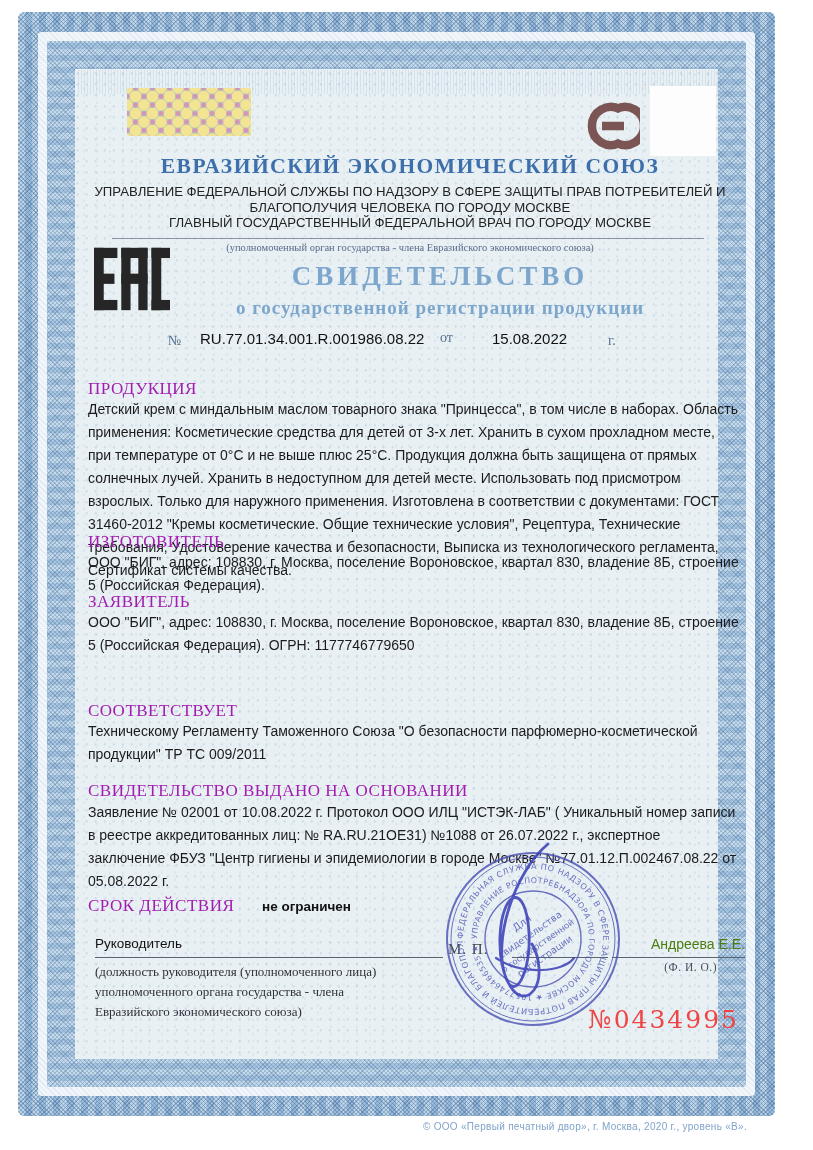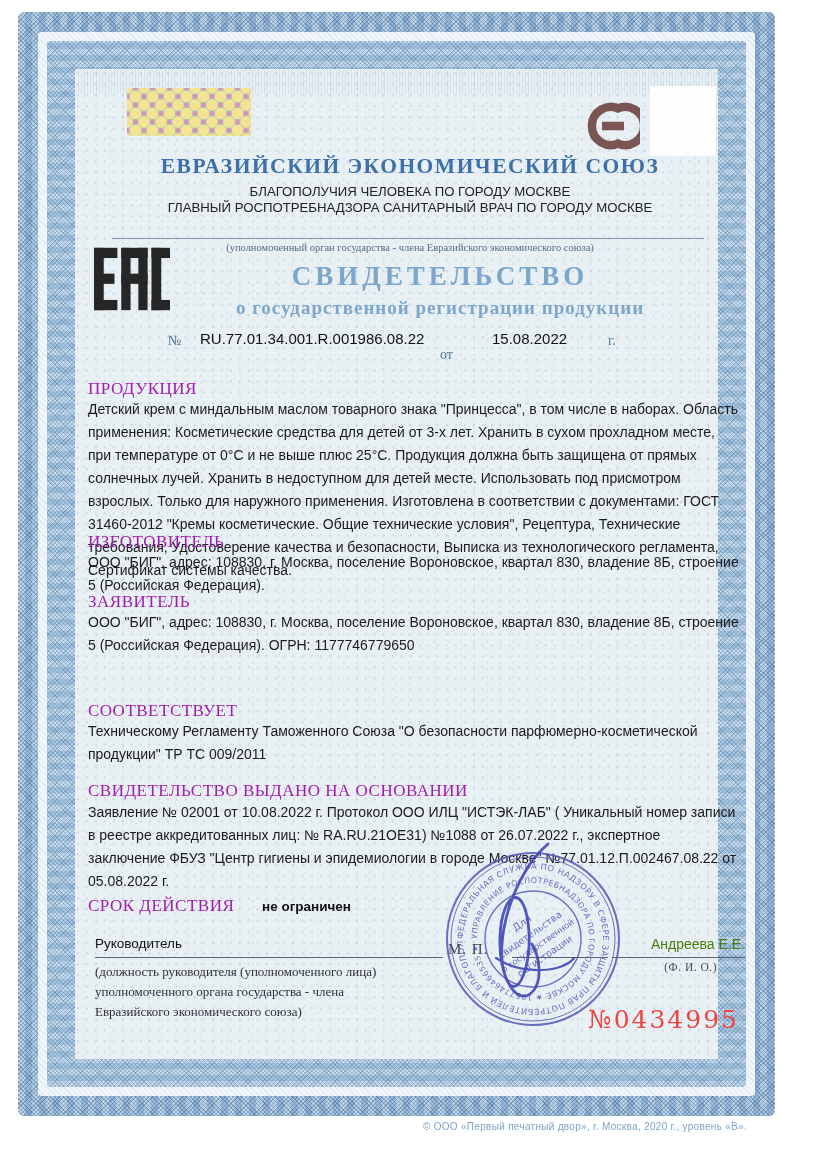--- a/index.html
+++ b/index.html
@@ -85,21 +85,21 @@
   }
   .doc-subtitle{
     position:absolute;left:140px;top:297px;width:600px;text-align:center;
     font-family:"Liberation Serif", serif;font-weight:700;font-size:19px;
     letter-spacing:1px;color:#7ca6cb;
   }
   .num-row{position:absolute;left:0;top:330px;width:813px;height:20px;font-size:15px;color:#111;}
   .num-row .lbl{position:absolute;font-family:"Liberation Serif", serif;color:#55708e;font-size:14px;}
   .num-row .no-lbl{left:168px;top:3px;}
   .num-row .number{position:absolute;left:200px;top:0;font-size:15px;}
-  .num-row .from-lbl{left:440px;top:17px;}
+  .num-row .from-lbl{left:440px;top:0;}
   .num-row .date{position:absolute;left:492px;top:0;font-size:15px;}
   .num-row .year-lbl{left:608px;top:3px;}
   
   .sec-heading{
     position:absolute;left:88px;
     font-family:"Liberation Serif", serif;font-weight:500;font-size:17px;
     letter-spacing:.5px;color:#a21caf;
   }
   .sec-text{
     position:absolute;left:88px;width:652px;
@@ -155,22 +155,23 @@
   <span class="sr-only">СЭ</span>
   <svg width="72" height="52" viewBox="0 0 72 52">
     <path d="M 51.8 9.2 A 19 19 0 1 0 51.8 42.8" fill="none" stroke="#7b5553" stroke-width="8.5"></path>
     <path d="M 20.2 9.2 A 19 19 0 1 1 20.2 42.8" fill="none" stroke="#7b5553" stroke-width="8.5" transform="translate(28,0)"></path>
     <path d="M 34 26 H 56" stroke="#7b5553" stroke-width="8.5"></path>
   </svg>
 </div>
 
 <div class="union-title">ЕВРАЗИЙСКИЙ ЭКОНОМИЧЕСКИЙ СОЮЗ</div>
 <div class="authority">
+  <div>УПРАВЛЕНИЕ ФЕДЕРАЛЬНОЙ СЛУЖБЫ ПО НАДЗОРУ В СФЕРЕ ЗАЩИТЫ ПРАВ ПОТРЕБИТЕЛЕЙ И</div>
   <div>БЛАГОПОЛУЧИЯ ЧЕЛОВЕКА ПО ГОРОДУ МОСКВЕ</div>
-  <div>ГЛАВНЫЙ РОСПОТРЕБНАДЗОРА САНИТАРНЫЙ ВРАЧ ПО ГОРОДУ МОСКВЕ</div>
+  <div>ГЛАВНЫЙ ГОСУДАРСТВЕННЫЙ ФЕДЕРАЛЬНОЙ ВРАЧ ПО ГОРОДУ МОСКВЕ</div>
 </div>
 <div class="rule"></div>
 <div class="authority-note">(уполномоченный орган государства - члена Евразийского экономического союза)</div>
 
 <div class="eac-logo">
   <span class="sr-only">ЕАС</span>
   <svg width="76" height="64" viewBox="0 0 78 64">
     <g fill="#262626">
       <rect x="0" y="0" width="10" height="64"></rect>
         <rect x="0" y="0" width="24" height="10.5"></rect>

